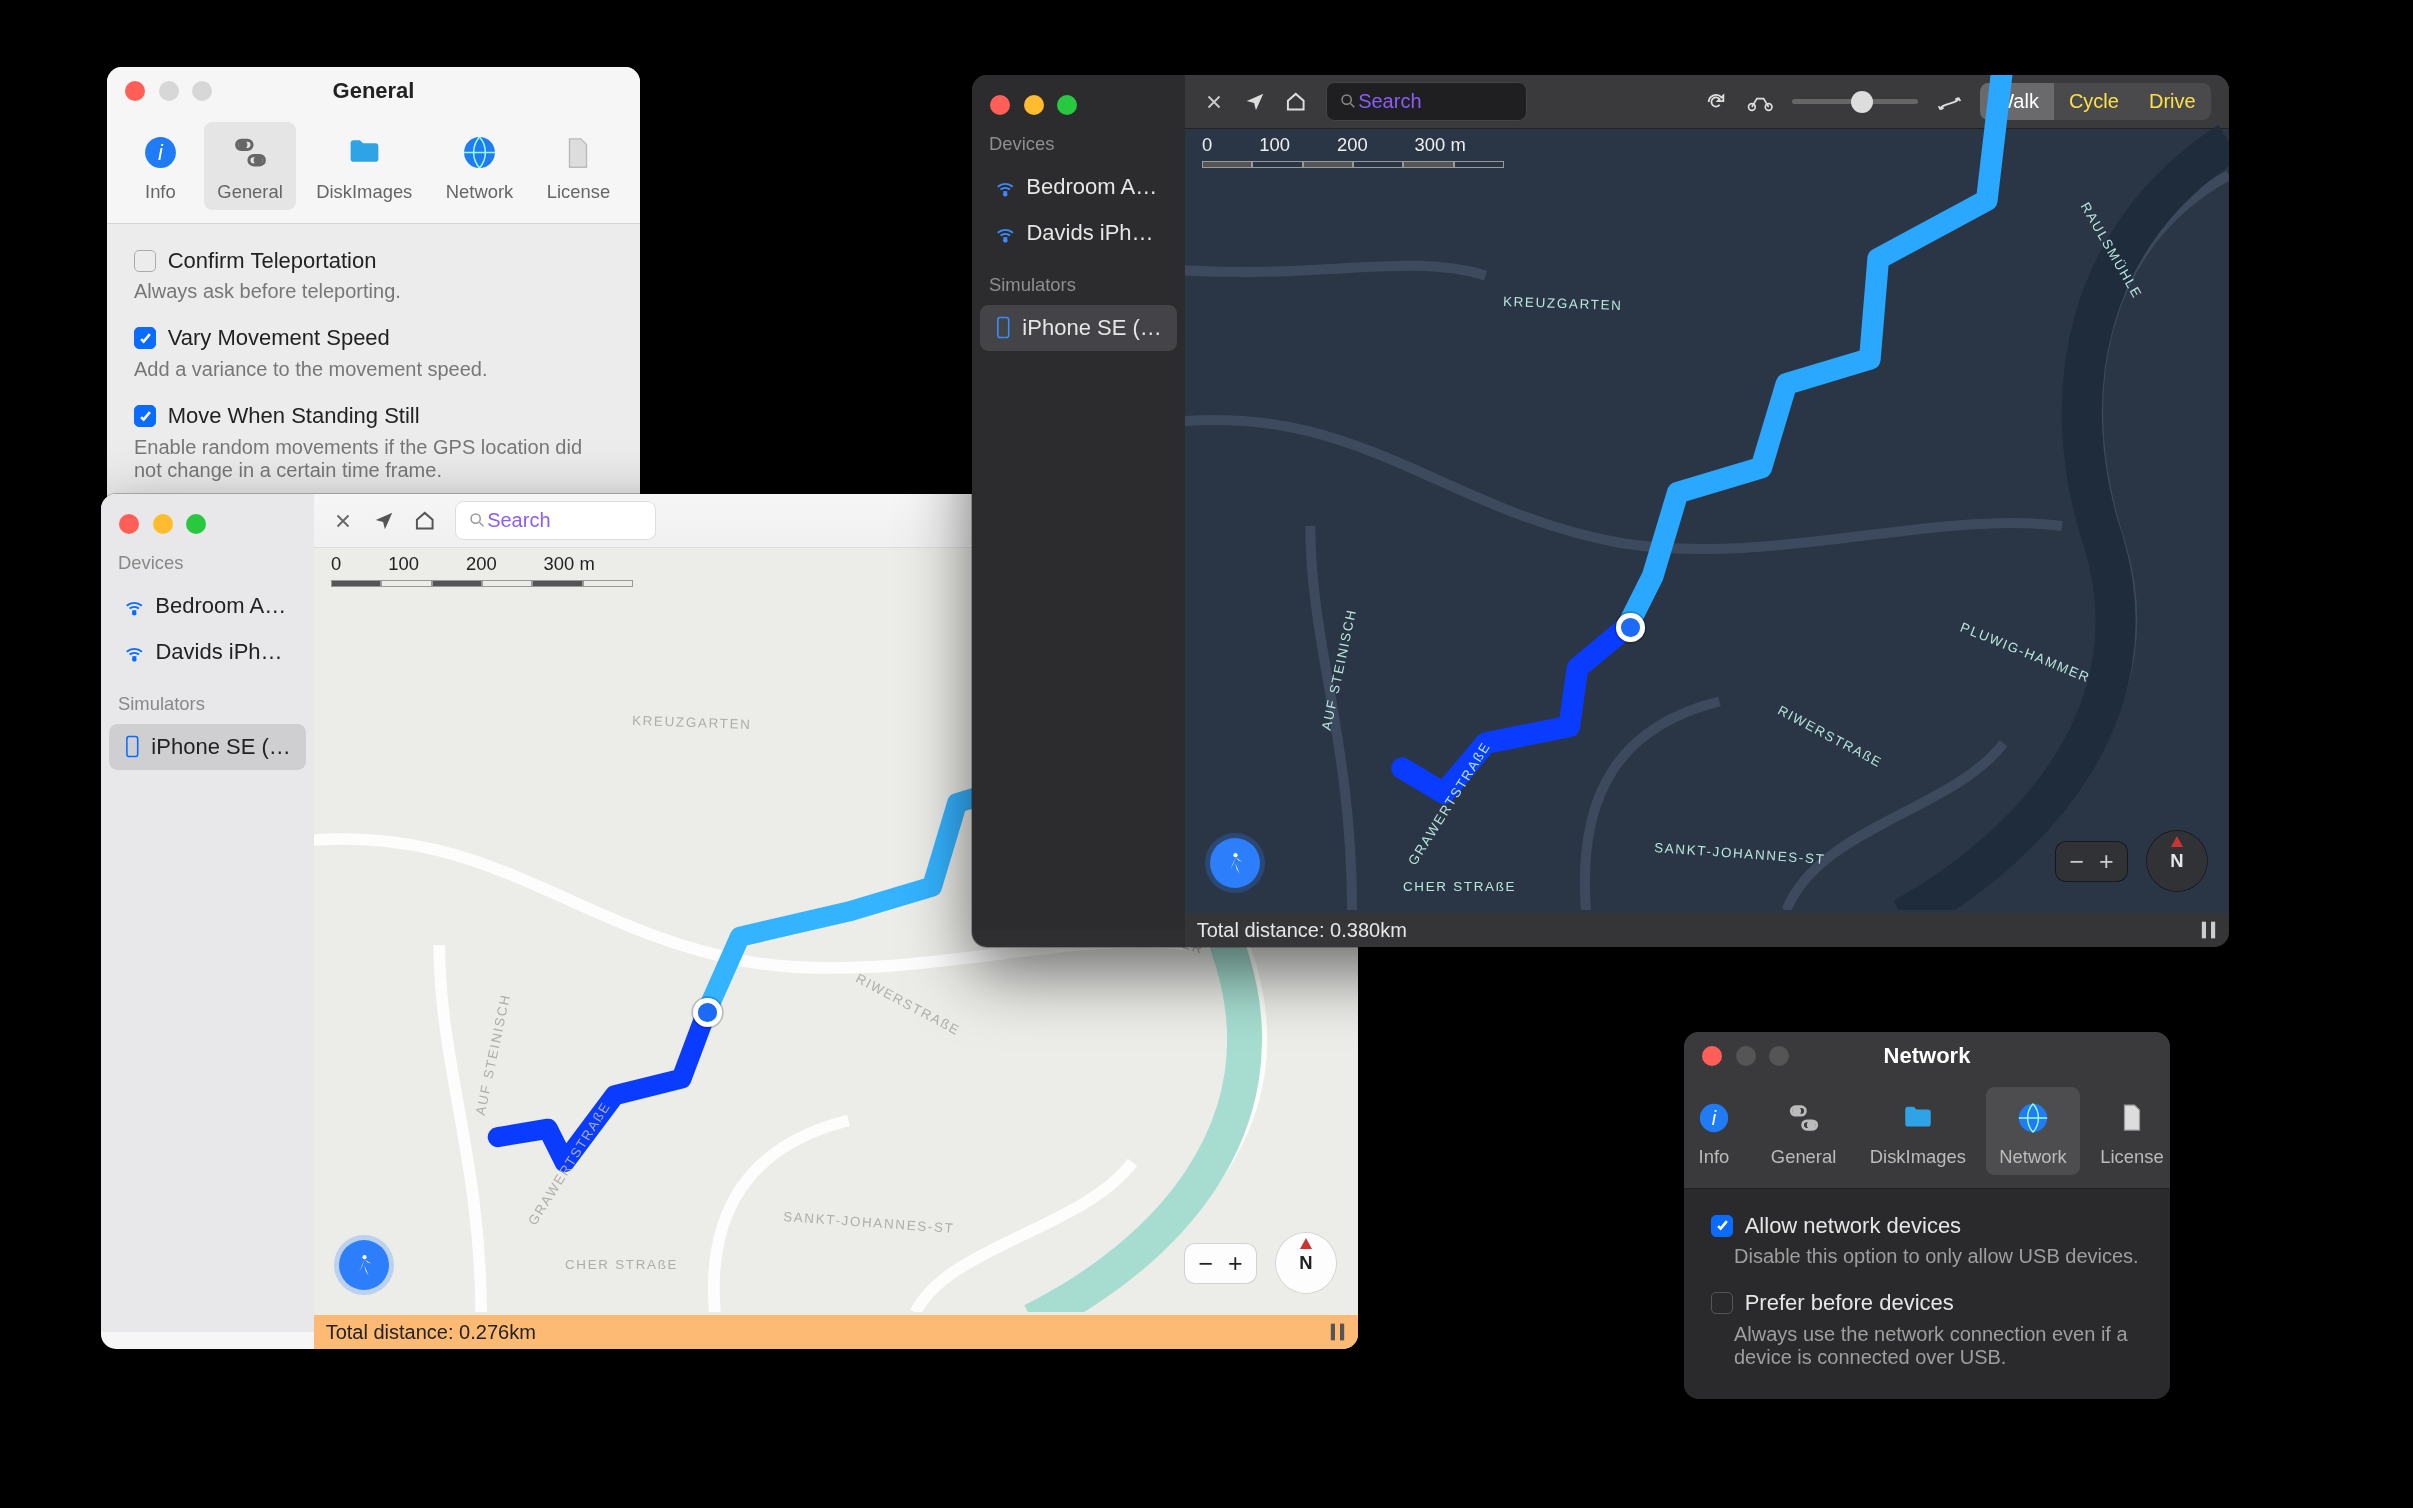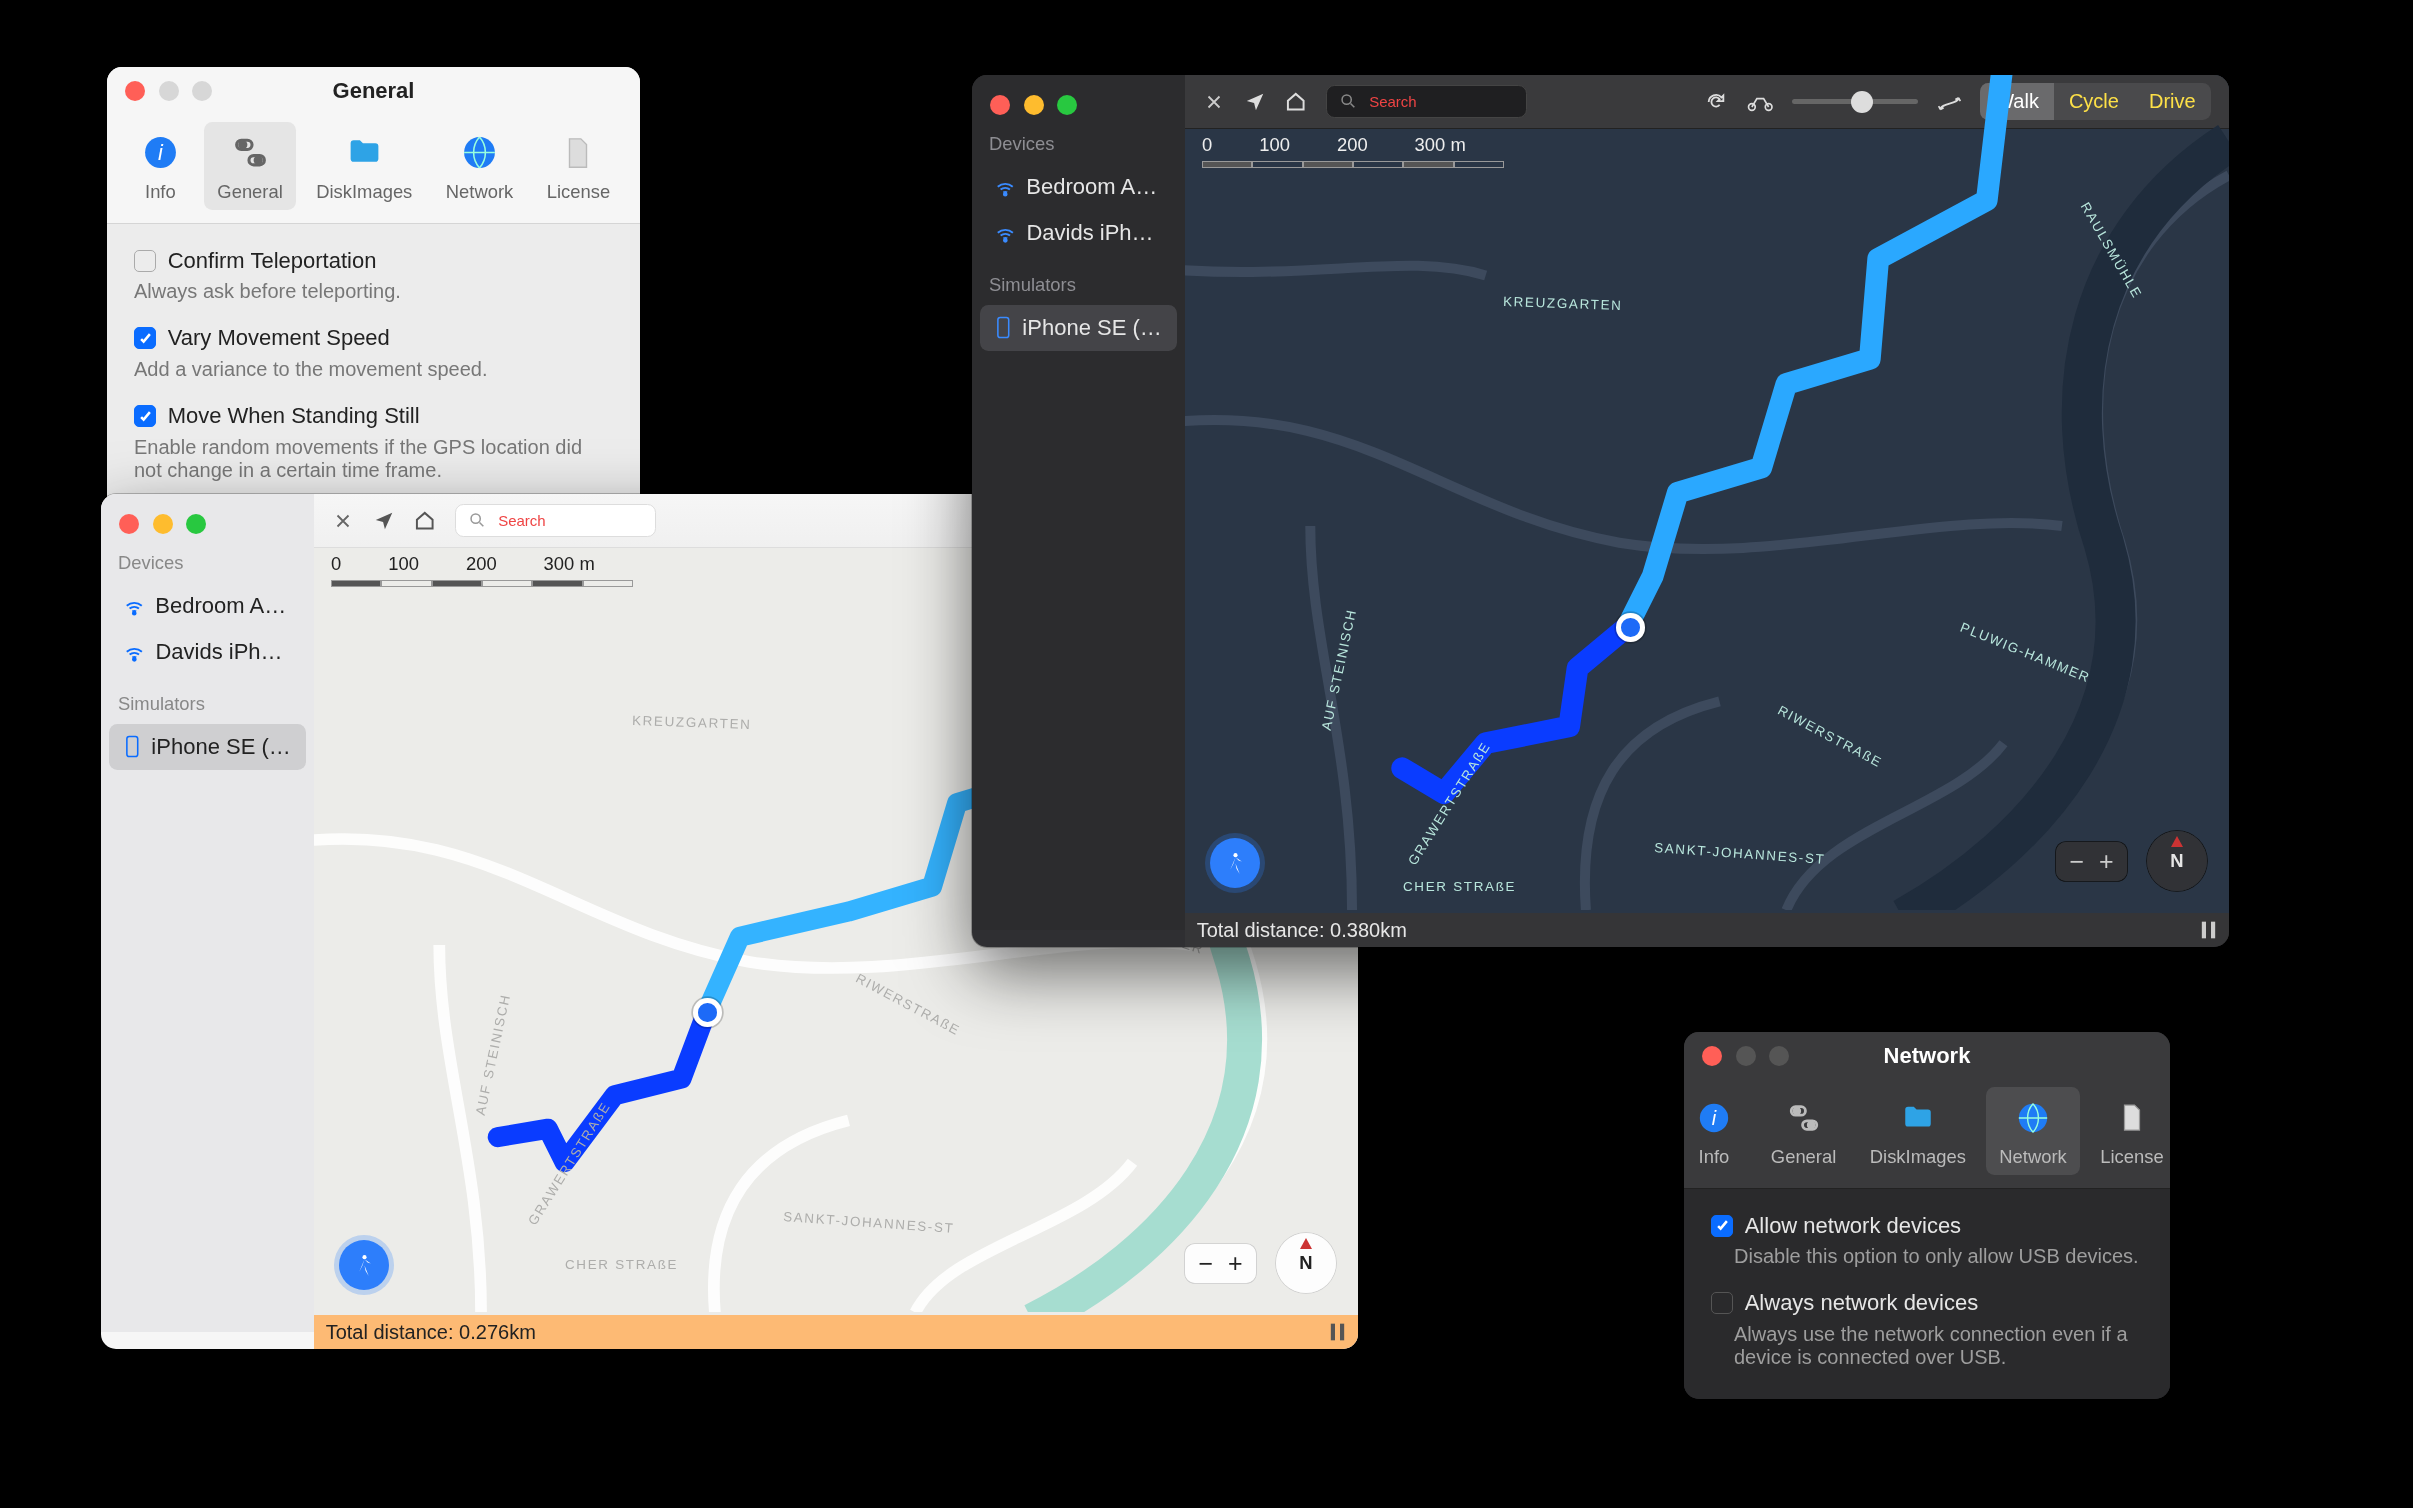--- a/index.html
+++ b/index.html
@@ -111,23 +111,23 @@
   }
   .dark .statusbar { background:#353537;gap:8px; }
 
   .toolbar {
     position:absolute; top:0; left:0; right:0; height:54px;
     display:flex; align-items:center; gap:18.4px; padding:0 18.4px;
   }
   .tb-btn { color:#555; display:flex; align-items:center; justify-content:center; }
   .dark .tb-btn { color:#ddd; }
   .searchbox {
-    display:flex; align-items:center; gap:12px;
+    display:flex; align-items:center; gap:1px;
     border-radius:8.4px; padding:6.7px 11.7px; flex:0 0 201px;
-    font-size:15px; color:#ef4444;
+    font-size:20px; color:#8b5cf6;
   }
   .light .searchbox { background:#fff; border:0.8px solid #ddd; }
   .dark  .searchbox { background:#1f1f21; border:0.8px solid #444; }
 
   .seg {
     display:flex; align-items:center;
     border-radius:8.4px; overflow:hidden;
   }
   .dark .seg { background:#4a4a4c; }
   .seg span { padding:6.7px 15px; font-size:20px; color:#fde047; }
@@ -644,18 +644,18 @@
           <svg viewBox="0 0 24 24" fill="none" stroke="#fff" stroke-width="4">
             <path d="M5 13l4 4 10-12"></path>
           </svg>
         </span>
       <span>Allow network devices</span>
     </div>
     <div class="pref-desc">Disable this option to only allow USB devices.</div>
 
     <div class="pref-row">
       <span class="checkbox" style="border-color:#555"></span>
-      <span>Always network devices</span>
+      <span>Prefer before devices</span>
     </div>
     <div class="pref-desc" style="margin-bottom:5px">Always use the network connection even if a device is connected over USB.</div>
   </div>
 </div>
 
 
 </body></html>

